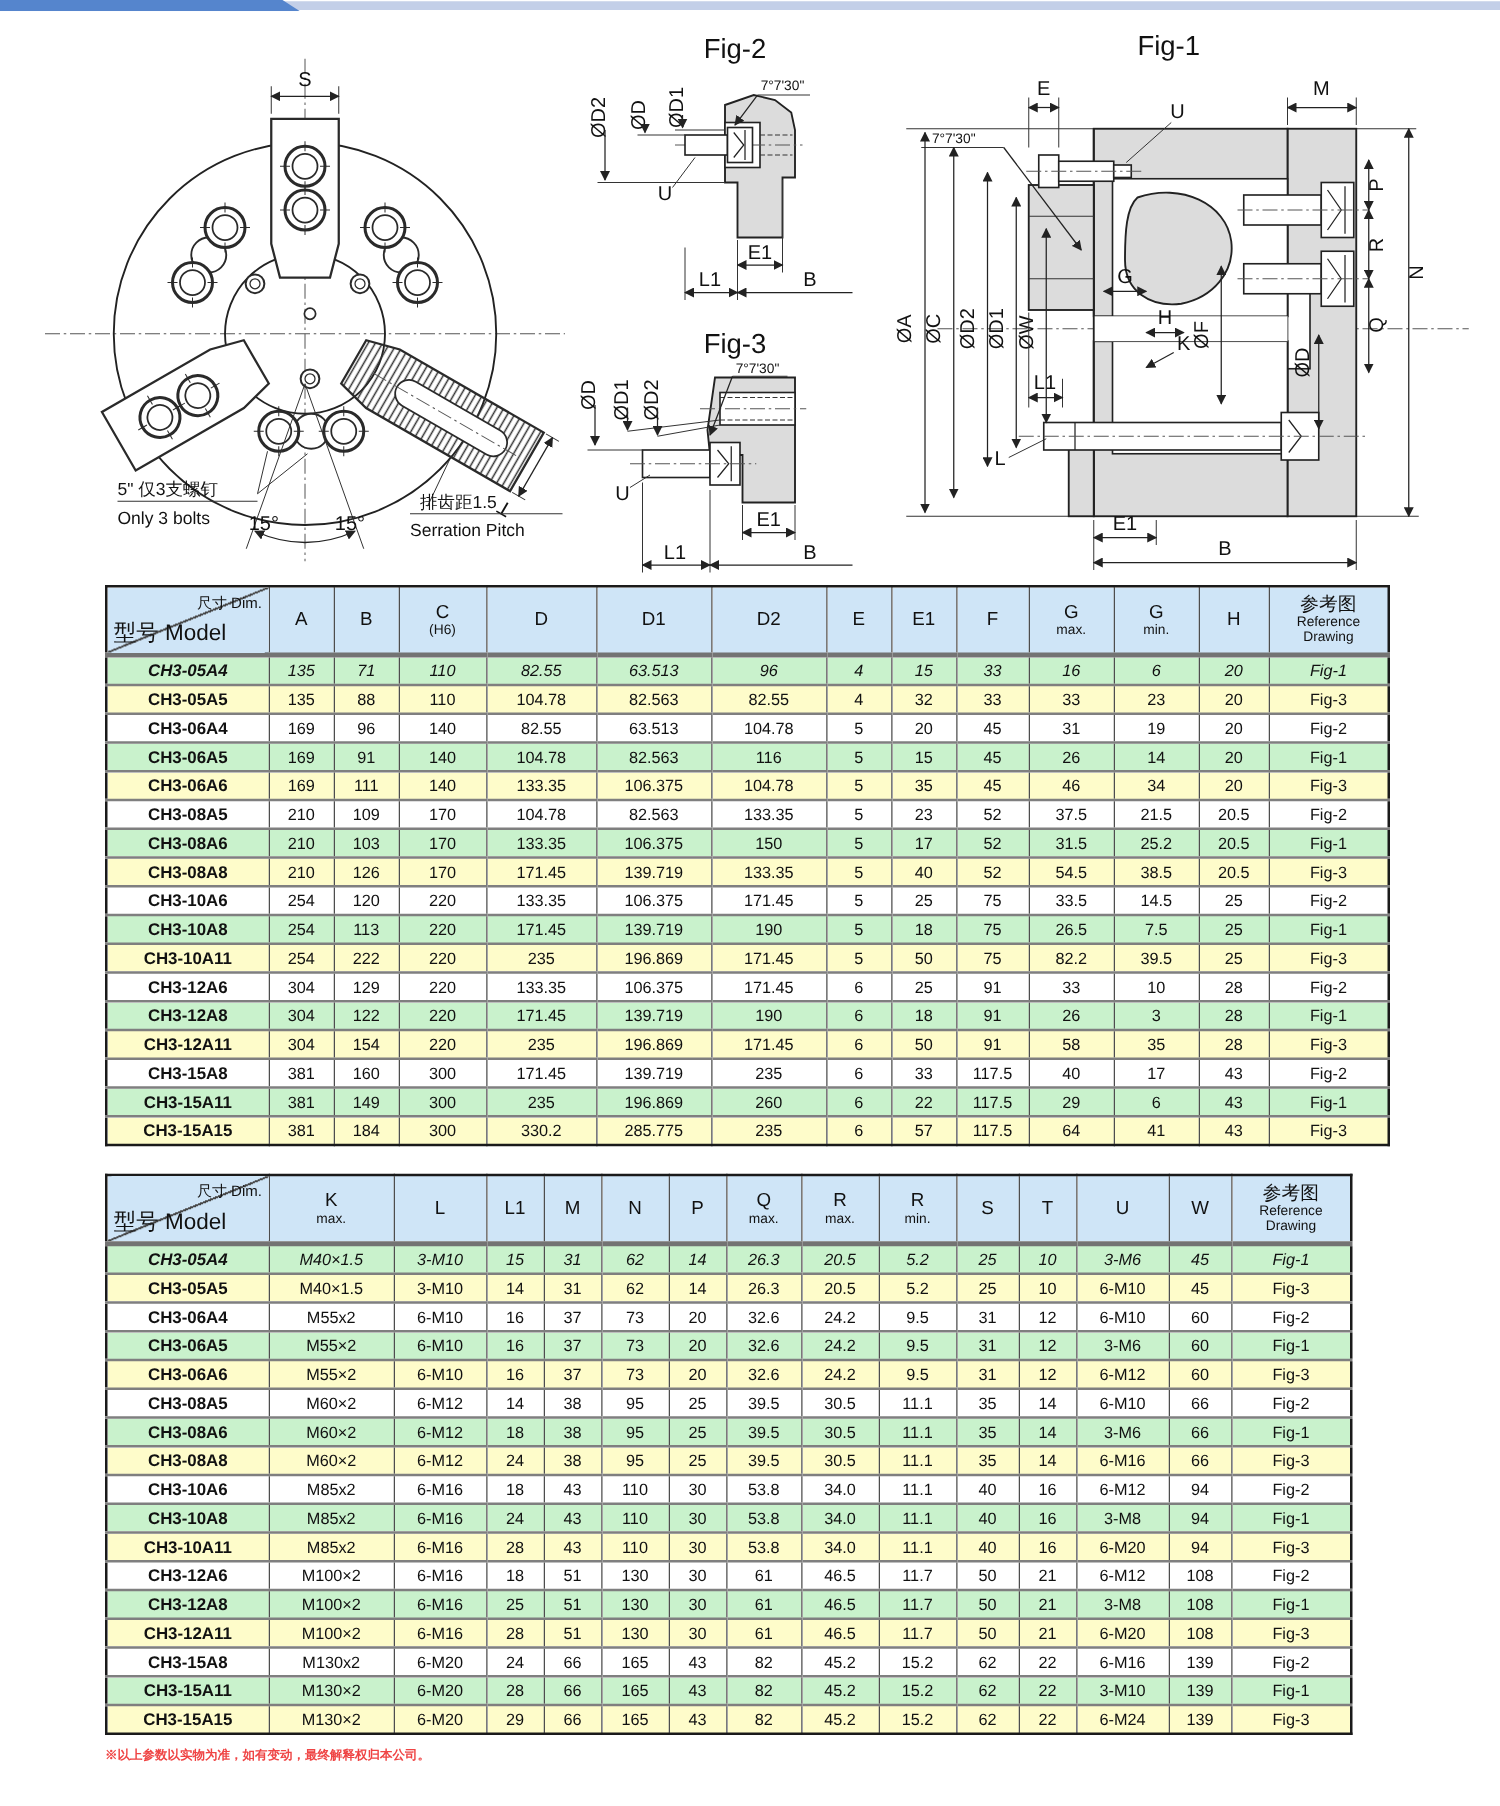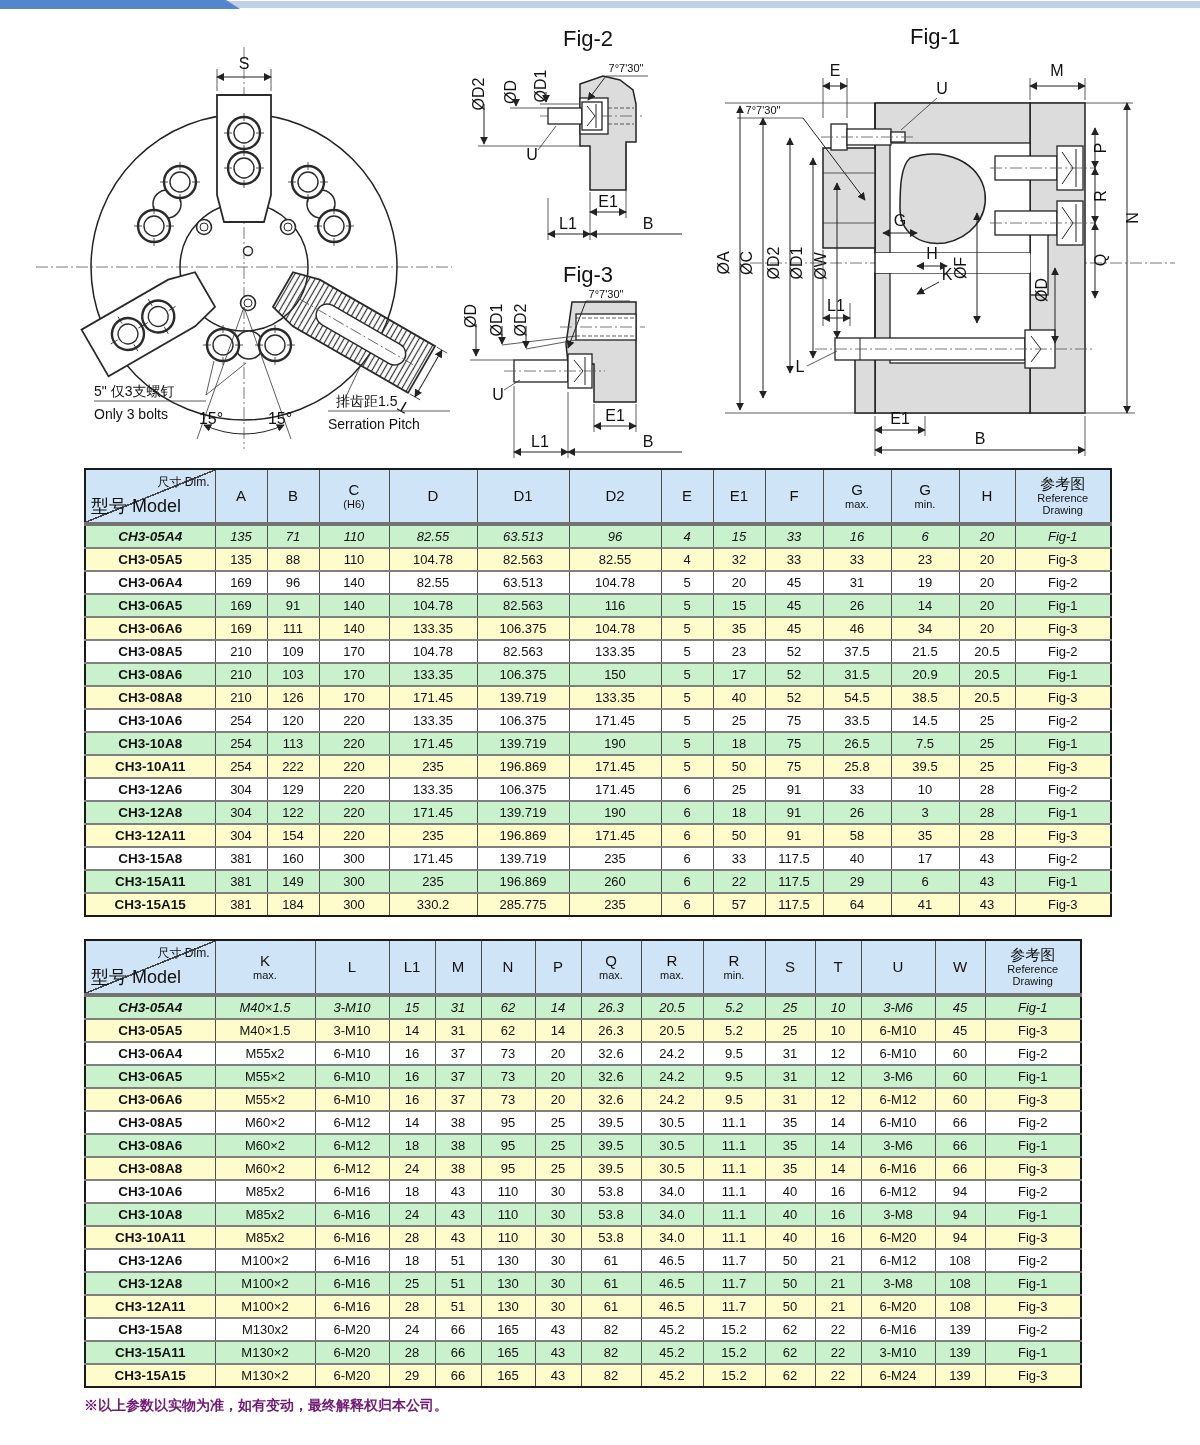--- a/index.html
+++ b/index.html
@@ -37,21 +37,21 @@
      linear-gradient(to bottom right,#cfe5f7 calc(50% - 0.8px),#444 calc(50% - 0.8px),
                      #444 calc(50% + 0.8px),#cfe5f7 calc(50% + 0.8px));}
   th.diag .c-dim{position:absolute;top:4px;right:5px;font-size:12px;}
   th.diag .c-model{position:absolute;bottom:4px;left:5px;font-size:18px;}
   tbody td{height:21px;border-top:2px solid #7f7f7f;}
   tbody tr:first-child td{border-top:4px solid #737373;font-style:italic;}
   tbody td.model{font-weight:bold;font-size:13.5px;}
   tr.r-green td{background:#c9f2cc;}
   tr.r-yellow td{background:#fefcca;}
   tr.r-white td{background:#ffffff;}
-  .footnote{margin-top:9px;font-size:14px;font-weight:bold;color:#701a75;}
+  .footnote{margin-top:9px;font-size:10px;font-weight:bold;color:#ef4444;}
 </style>
 </head>
 <body>
 
 <div class="page">
 
   <div class="topbar">
     <div class="topbar-light"></div>
     <div class="topbar-dark"></div>
   </div>
@@ -515,21 +515,21 @@
             <td>210</td>
             <td>103</td>
             <td>170</td>
             <td>133.35</td>
             <td>106.375</td>
             <td>150</td>
             <td>5</td>
             <td>17</td>
             <td>52</td>
             <td>31.5</td>
-            <td>20.9</td>
+            <td>25.2</td>
             <td>20.5</td>
             <td>Fig-1</td>
           </tr>
           <tr class="r-yellow">
             <td class="model">CH3-08A8</td>
             <td>210</td>
             <td>126</td>
             <td>170</td>
             <td>171.45</td>
             <td>139.719</td>
@@ -578,21 +578,21 @@
             <td class="model">CH3-10A11</td>
             <td>254</td>
             <td>222</td>
             <td>220</td>
             <td>235</td>
             <td>196.869</td>
             <td>171.45</td>
             <td>5</td>
             <td>50</td>
             <td>75</td>
-            <td>25.8</td>
+            <td>82.2</td>
             <td>39.5</td>
             <td>25</td>
             <td>Fig-3</td>
           </tr>
           <tr class="r-white">
             <td class="model">CH3-12A6</td>
             <td>304</td>
             <td>129</td>
             <td>220</td>
             <td>133.35</td>

